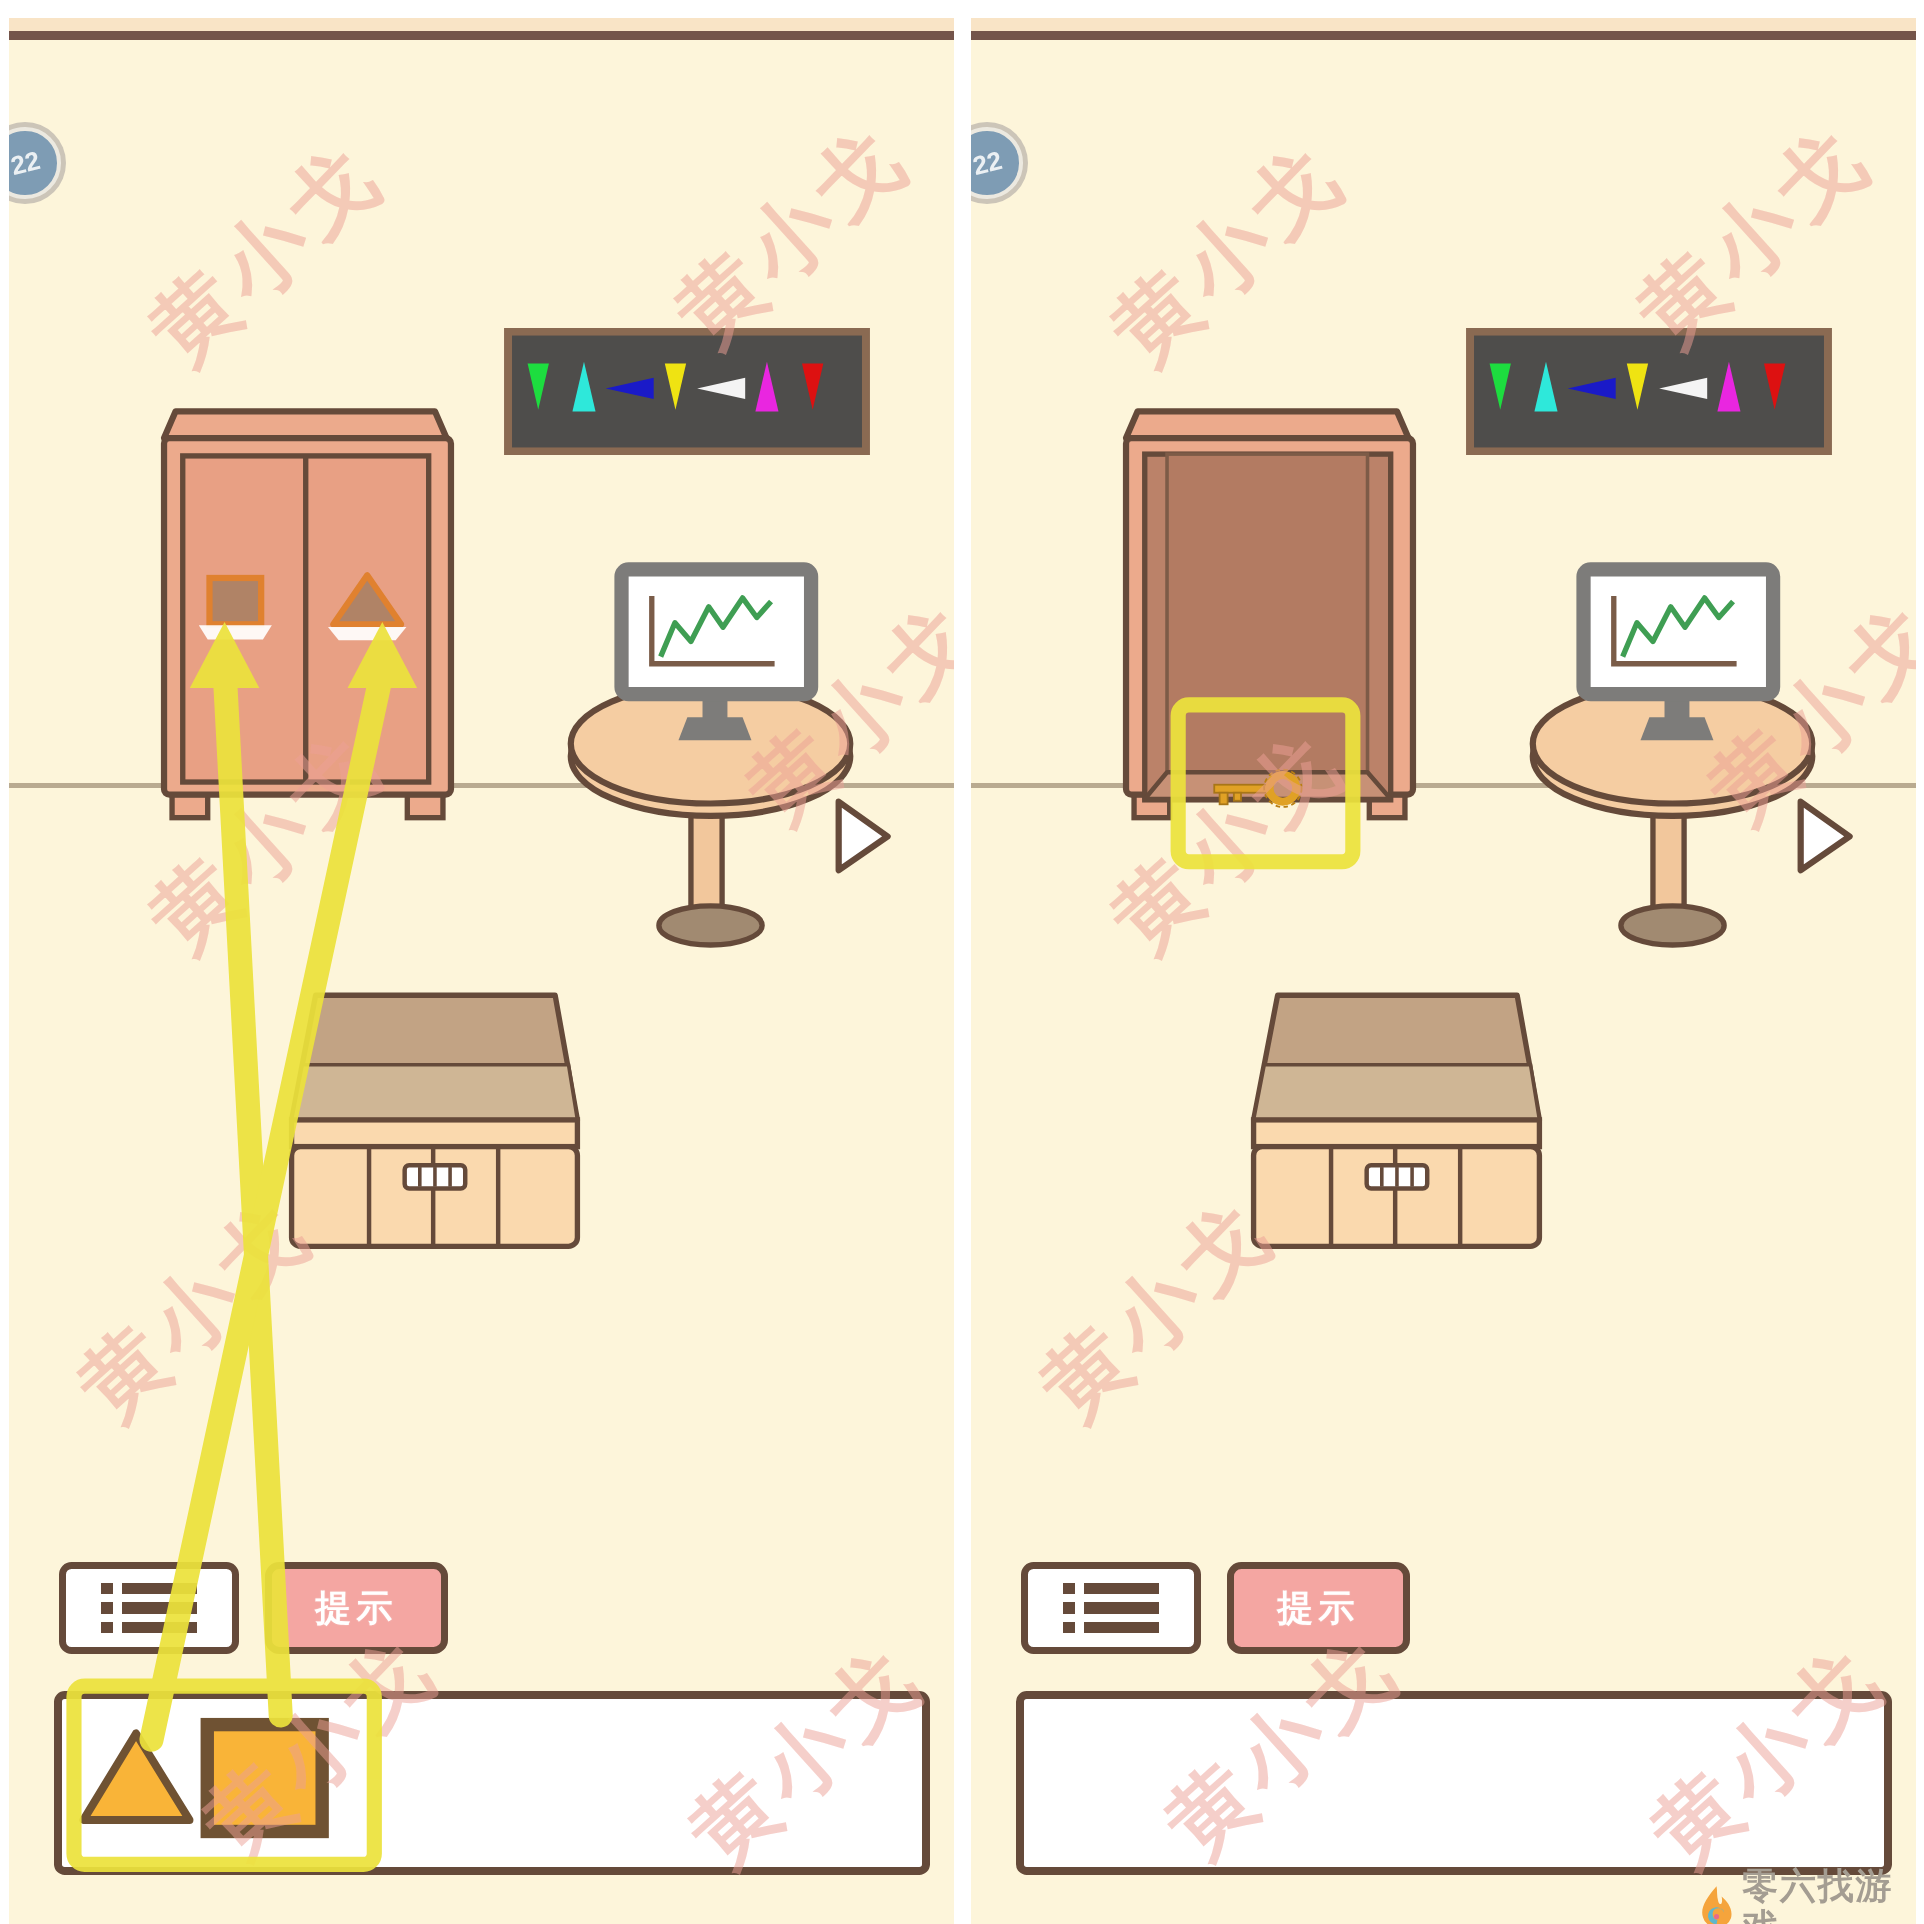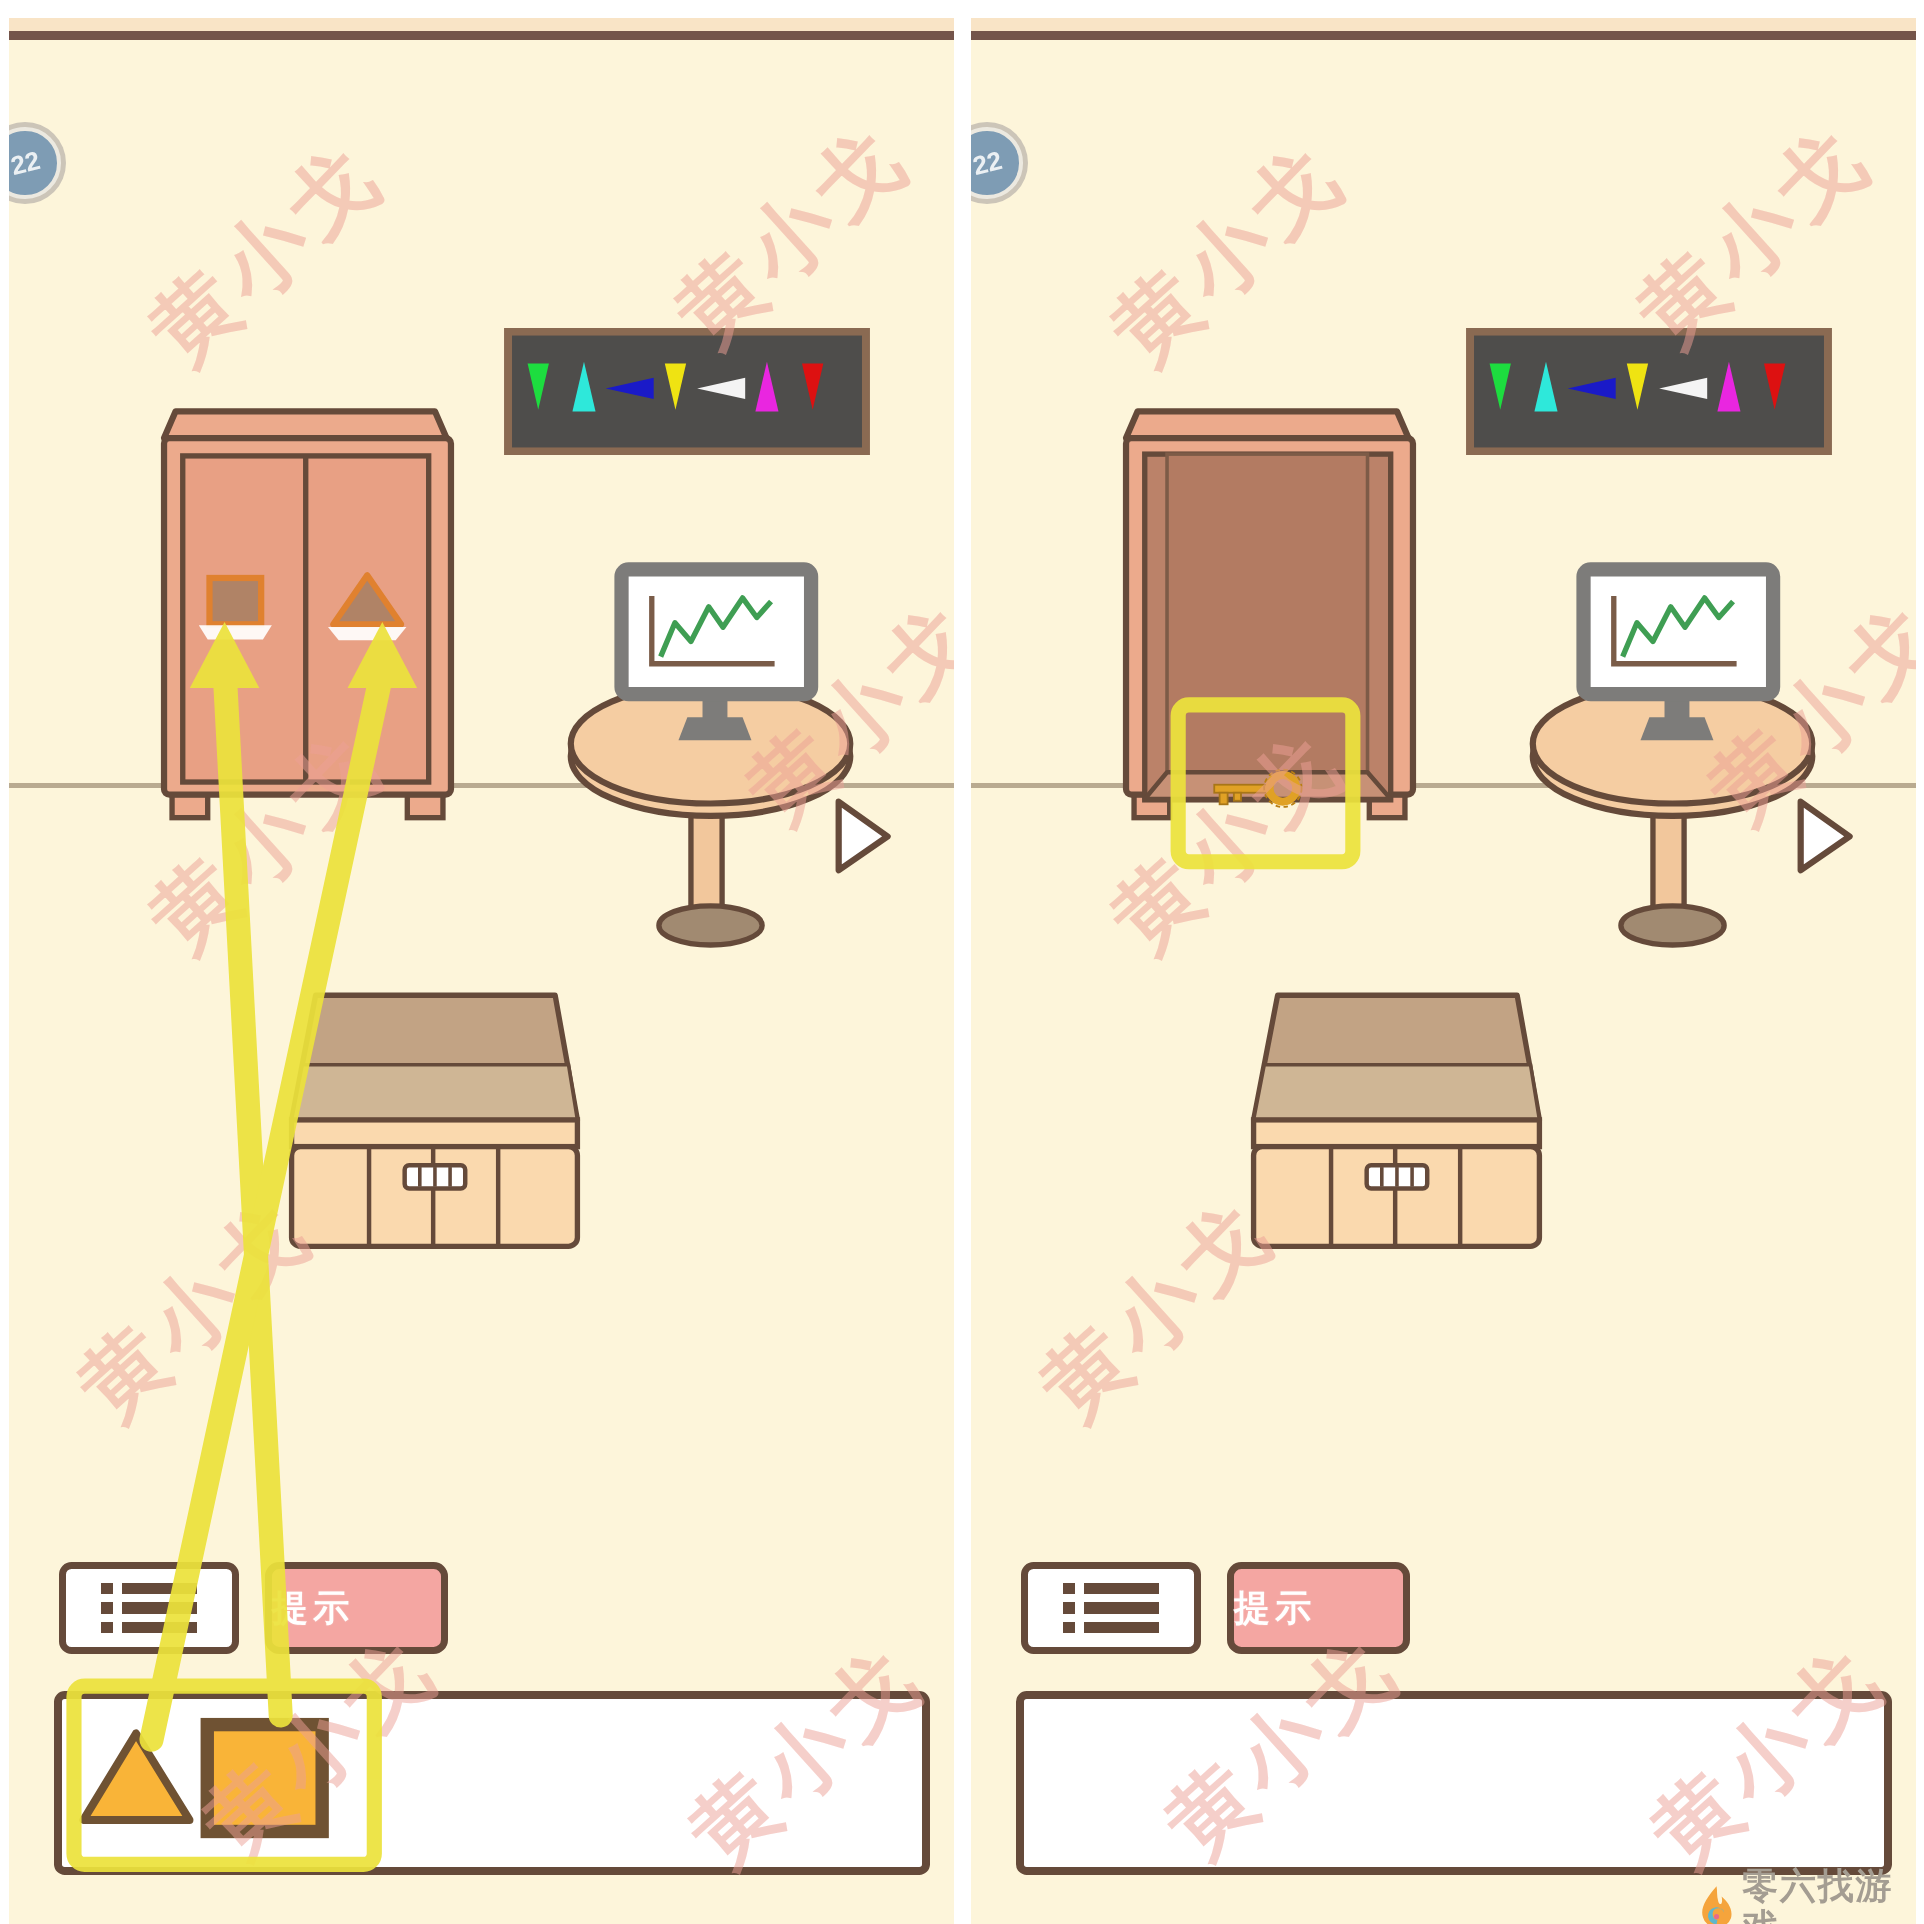--- a/index.html
+++ b/index.html
@@ -25,21 +25,21 @@
   .box-svg{left:276px;top:971px;width:299px;height:260px;}
 
   .btn{position:absolute;box-sizing:border-box;z-index:10;border:7.1px solid var(--outline);}
   .list-btn{left:50px;top:1544px;width:180px;height:92px;background:#ffffff;border-radius:12.5px;
             display:flex;align-items:center;justify-content:center;}
   .list-icon{display:flex;flex-direction:column;gap:8px;}
   .list-row{display:flex;gap:9px;align-items:center;}
   .list-dot{width:11.6px;height:11.6px;background:var(--outline);}
   .list-bar{width:75px;height:11.6px;background:var(--outline);}
   .hint-btn{left:256px;top:1544px;width:183px;height:92px;background:var(--pink);border-radius:14.3px;
-            display:flex;align-items:center;color:#ffffff;font-size:36px;
+            display:flex;align-items:center;justify-content:center;color:#ffffff;font-size:36px;
             font-weight:bold;letter-spacing:5.3px;text-shadow:0 0 1.8px rgba(255,255,255,.4);}
   .inventory{position:absolute;left:45px;top:1673px;width:876px;height:184px;background:#ffffff;
              border:8px solid var(--outline);border-radius:10.7px;box-sizing:border-box;z-index:10;}
   .items-svg{position:absolute;left:62px;top:1693px;width:285px;height:143px;z-index:12;}
 
   .wm-layer{position:absolute;left:0;top:0;width:100%;height:100%;z-index:30;pointer-events:none;}
   .wm{position:absolute;transform:translate(-50%,-50%) rotate(-42deg);white-space:nowrap;
       font-size:85px;font-weight:bold;letter-spacing:7.1px;color:var(--wm-pink);opacity:.5;}
 
   #overlay{position:absolute;left:0;top:0;z-index:60;pointer-events:none;}

